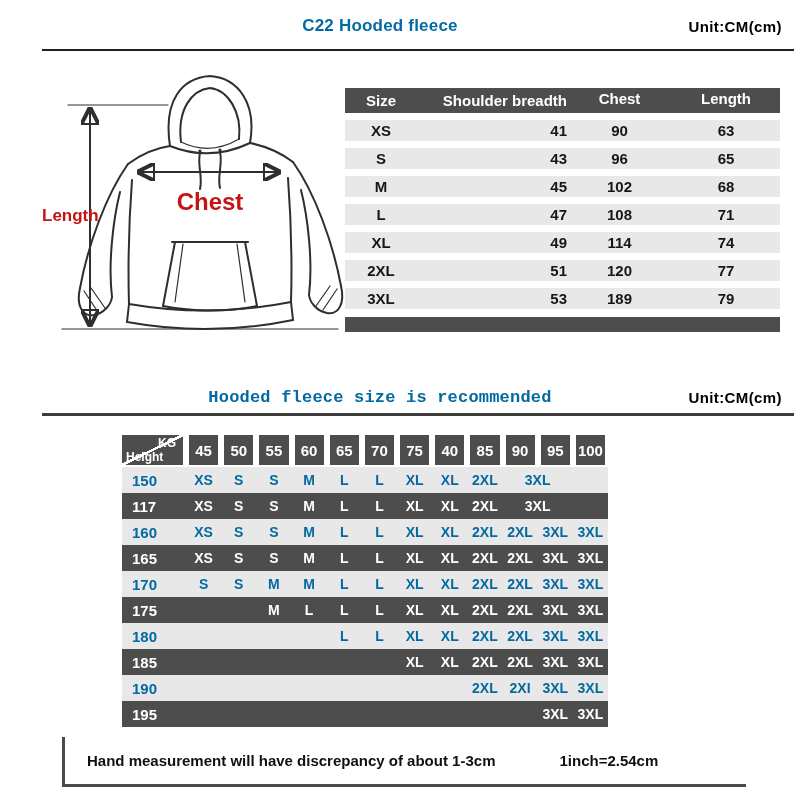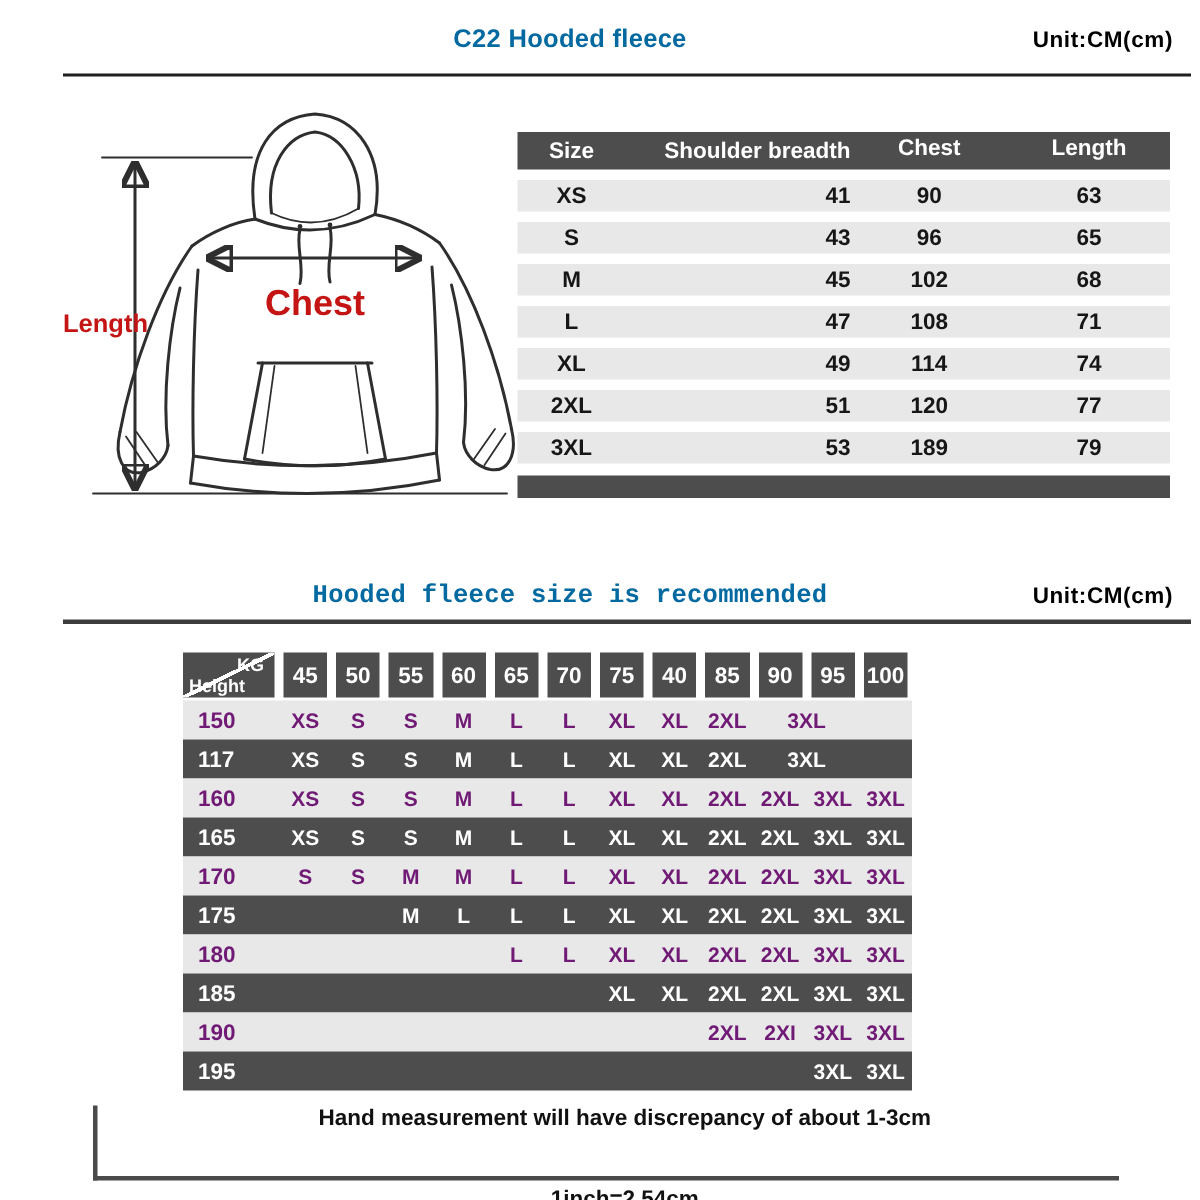--- a/index.html
+++ b/index.html
@@ -53,30 +53,30 @@
                    color: #fff; font-size: 15px; }
   .mx-corner { position: relative; background: var(--dark); color: #fff;
                margin-right: 3px; overflow: hidden; }
   .mx-corner .diag { position: absolute; inset: 0;
       background: linear-gradient(to bottom right,
         transparent calc(50% - 1.3px), #ffffff calc(50% - 1.3px),
         #ffffff calc(50% + 1.3px), transparent calc(50% + 1.3px)); }
   .mx-corner .kg  { position: absolute; top: 1px; right: 7px; font-size: 12px; }
   .mx-corner .hgt { position: absolute; bottom: 1px; left: 4px; font-size: 12px; }
   .mx-row { height: 26px; align-items: center; font-size: 14px; }
-  .mx-row.light { background: var(--light); color: #701a75; }
+  .mx-row.light { background: var(--light); color: #0369a1; }
   .mx-row.dark  { background: var(--dark);  color: #ffffff; }
   .mx-cell { text-align: center; }
   .mx-label { text-align: left; padding-left: 10px; font-size: 15px; }
 
   
   .note-box { position: absolute; left: 62px; top: 737px; width: 684px; height: 50px;
               border-left: 3px solid #4a4a4a; border-bottom: 3px solid #4a4a4a;
-              display: flex; align-items: center; padding-left: 22px; gap: 37px;
-              font-weight: bold; font-size: 15px; color: #111; flex-direction: column; }
+              display: flex; align-items: center; padding-left: 22px; gap: 64px;
+              font-weight: bold; font-size: 15px; color: #111; }
 </style>
 </head>
 <body>
 
 <div class="sec-title" id="title1">C22 Hooded fleece</div>
 <div class="unit" id="unit1">Unit:CM(cm)</div>
 <div class="rule" id="rule1"></div>
 
 <svg class="hoodie" width="332" height="292" viewBox="0 0 332 292">
   <defs>

